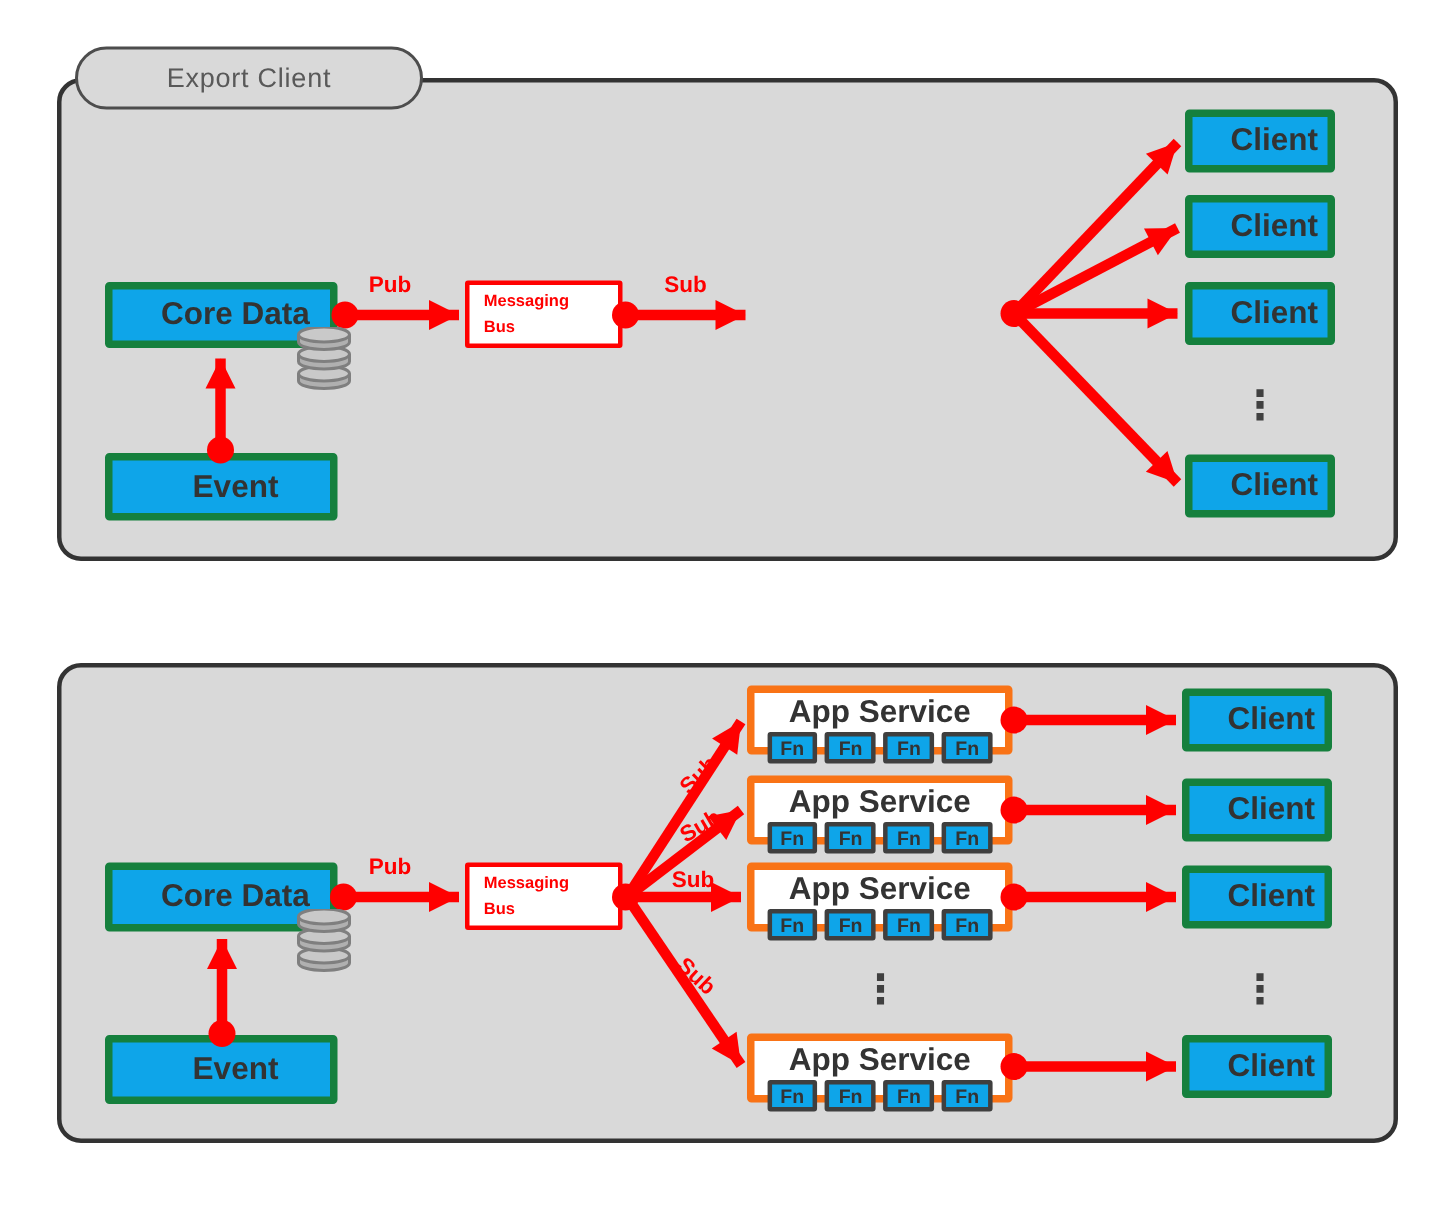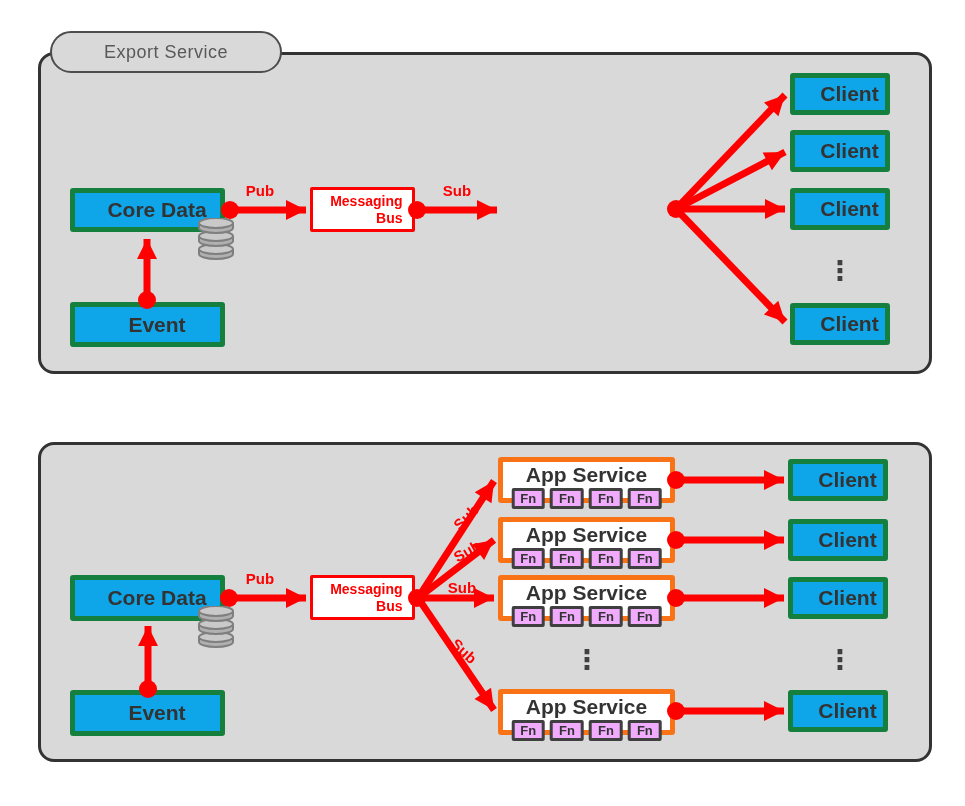--- a/index.html
+++ b/index.html
@@ -6,45 +6,45 @@
   body{font-family:"Liberation Sans","DejaVu Sans",sans-serif;}
   .stage{position:relative;width:965px;height:806px;background:#ffffff;overflow:hidden;}
   .panel{position:absolute;background:#d9d9d9;border:3px solid #333333;border-radius:16px;}
   .pill{position:absolute;height:42px;background:#d9d9d9;border:2.5px solid #4d4d4d;border-radius:21px;
         display:flex;align-items:center;justify-content:center;color:#595959;font-size:18px;
         letter-spacing:.5px;z-index:3;box-sizing:border-box;}
   .nbox{position:absolute;background:#0ea5e9;border:5px solid #15803d;border-radius:3px;
         box-sizing:border-box;display:flex;align-items:center;justify-content:center;
         font-weight:bold;font-size:21px;color:#333333;z-index:2;padding-left:19px;}
   .rbox{position:absolute;background:#ffffff;border:3px solid #ff0000;border-radius:2px;
-        box-sizing:border-box;display:flex;align-items:center;justify-content:center;text-align:right;
-        font-weight:bold;font-size:14px;line-height:17px;color:#ff0000;z-index:2;}
+        box-sizing:border-box;display:flex;align-items:center;justify-content:center;text-align:left;
+        font-weight:bold;font-size:11px;line-height:17px;color:#ff0000;z-index:2;}
   .svcbox{position:absolute;background:#ffffff;border:5px solid #f97316;border-radius:3px;
         box-sizing:border-box;display:flex;align-items:flex-start;justify-content:center;
         font-weight:bold;font-size:21px;color:#333333;z-index:2;line-height:26px;}
   .fnrow{position:absolute;left:50%;bottom:-11px;transform:translateX(-50%);
         display:flex;gap:5px;z-index:4;}
-  .fnchip{background:#f0abfc;border:3px solid #3f3f3f;border-radius:2px;box-sizing:border-box;
+  .fnchip{background:#0ea5e9;border:3px solid #3f3f3f;border-radius:2px;box-sizing:border-box;
         height:21px;padding:6px 6px;display:flex;align-items:center;justify-content:center;
         font-weight:bold;font-size:13px;color:#333333;line-height:13px;}
   .flowlabel{position:absolute;color:#ff0000;font-weight:bold;font-size:15px;z-index:5;
         transform:translate(-50%,-50%);white-space:nowrap;}
   .dots{position:absolute;color:#404040;font-weight:bold;font-size:27px;z-index:2;
         transform:translate(-50%,-50%);line-height:27px;}
   .arrow-layer{position:absolute;left:0;top:0;z-index:4;pointer-events:none;}
   .dbicon{position:absolute;z-index:5;}
 </style>
 </head>
 <body>
 
 <div class="stage">
 
   <div class="panel" style="left:38px;top:52px;width:888px;height:316px;"></div>
   <div class="pill" style="left:50px;top:31px;width:232px;">
-    <span>Export Service</span>
+    <span>Export Client</span>
   </div>
 
   <div class="nbox" style="left:70px;top:188px;width:155px;height:44px;">
     <span>Core Data</span>
   </div>
   <svg class="dbicon" style="left:196px;top:218px;" width="40" height="42" viewBox="0 0 40 42">
     <g stroke="#7f7f7f" stroke-width="2">
       <path d="M3,31 v5 a17,5 0 0 0 34,0 v-5" fill="#b0b0b0"></path>
         <ellipse cx="20" cy="31" rx="17" ry="5" fill="#c9c9c9"></ellipse>
       <path d="M3,18 v5 a17,5 0 0 0 34,0 v-5" fill="#b0b0b0"></path>

